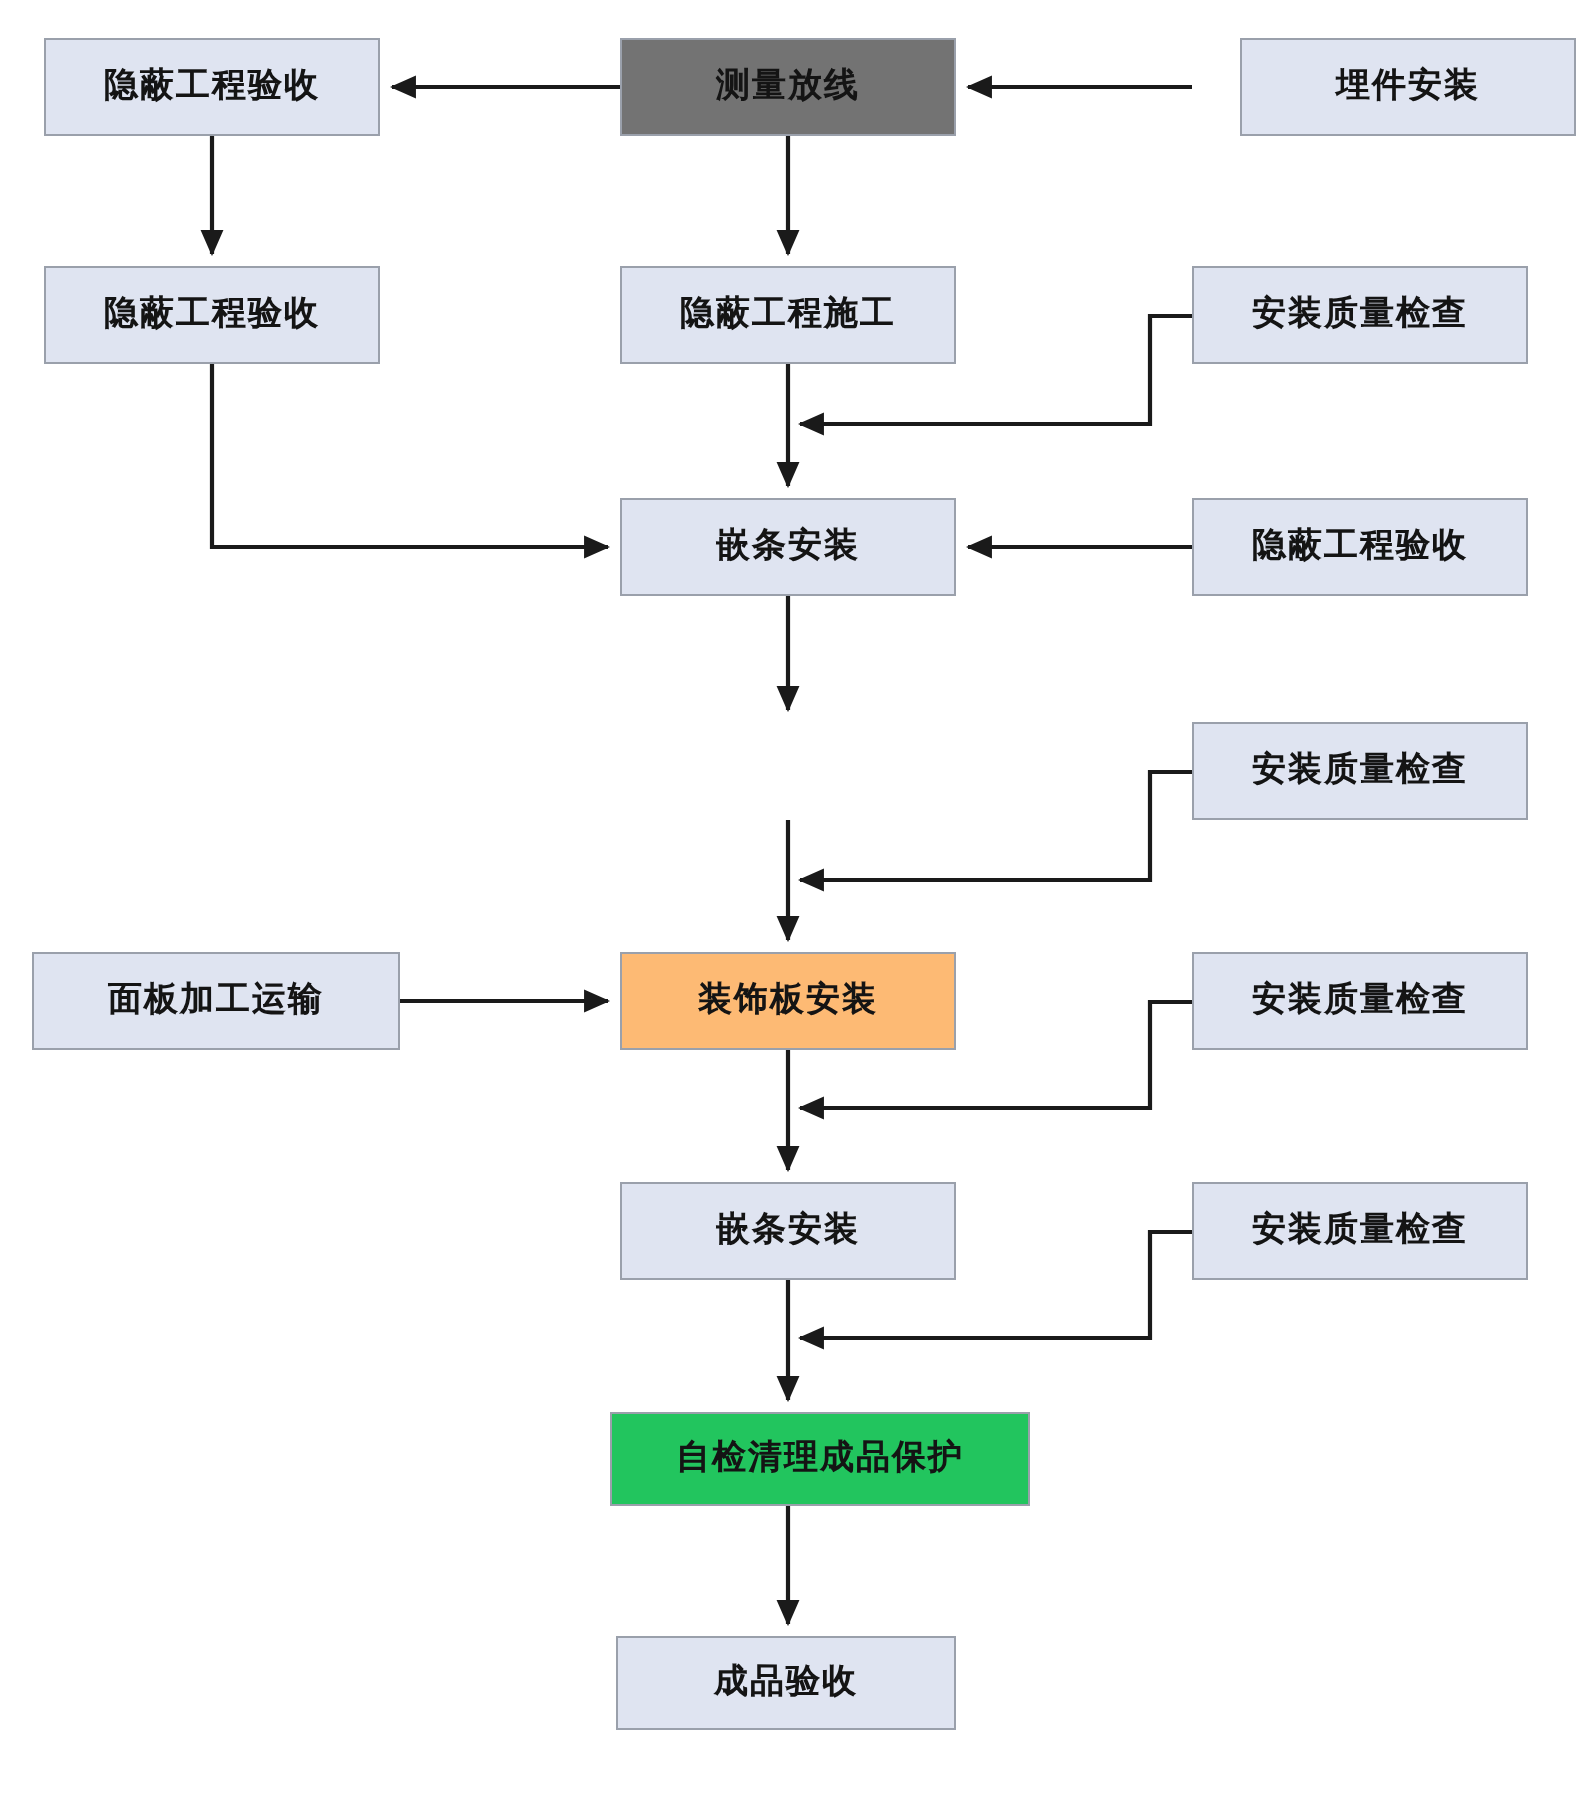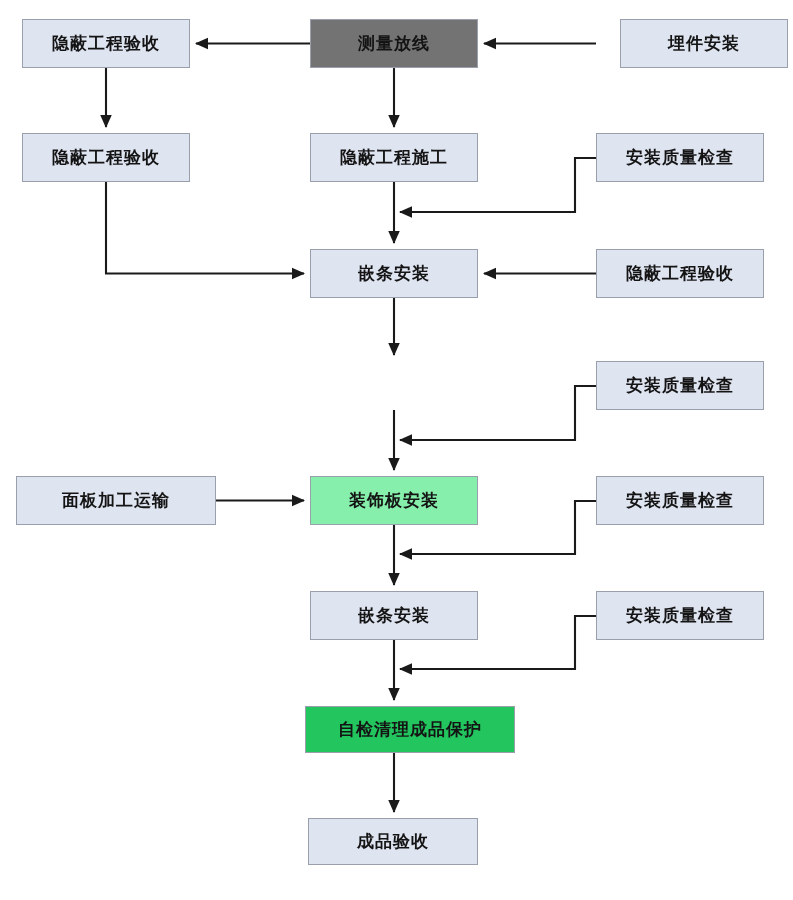--- a/index.html
+++ b/index.html
@@ -117,24 +117,24 @@
   </div>
   <div class="node" style="left: 310px; top: 249px; width: 168px; height: 49px; background: rgb(223, 228, 241); border-color: rgb(154, 160, 171); color: rgb(20, 20, 20);">
     <span class="node-label">嵌条安装</span>
   </div>
   <div class="node" style="left: 596px; top: 249px; width: 168px; height: 49px; background: rgb(223, 228, 241); border-color: rgb(154, 160, 171); color: rgb(20, 20, 20);">
     <span class="node-label">隐蔽工程验收</span>
   </div>
   <div class="node" style="left: 596px; top: 361px; width: 168px; height: 49px; background: rgb(223, 228, 241); border-color: rgb(154, 160, 171); color: rgb(20, 20, 20);">
     <span class="node-label">安装质量检查</span>
   </div>
-  <div class="node" style="left: 16px; top: 476px; width: 200px; height: 49px; background: rgb(223, 228, 241); border-color: rgb(154, 160, 171); color: rgb(20, 20, 20);">
+  <div class="node" style="left: 16px; top: 476px; width: 184px; height: 49px; background: rgb(223, 228, 241); border-color: rgb(154, 160, 171); color: rgb(20, 20, 20);">
     <span class="node-label">面板加工运输</span>
   </div>
-  <div class="node" style="left: 310px; top: 476px; width: 168px; height: 49px; background: #86efac; border-color: rgb(154, 160, 171); color: rgb(20, 20, 20);">
+  <div class="node" style="left: 310px; top: 476px; width: 168px; height: 49px; background: #fdba74; border-color: rgb(154, 160, 171); color: rgb(20, 20, 20);">
     <span class="node-label">装饰板安装</span>
   </div>
   <div class="node" style="left: 596px; top: 476px; width: 168px; height: 49px; background: rgb(223, 228, 241); border-color: rgb(154, 160, 171); color: rgb(20, 20, 20);">
     <span class="node-label">安装质量检查</span>
   </div>
   <div class="node" style="left: 310px; top: 591px; width: 168px; height: 49px; background: rgb(223, 228, 241); border-color: rgb(154, 160, 171); color: rgb(20, 20, 20);">
     <span class="node-label">嵌条安装</span>
   </div>
   <div class="node" style="left: 596px; top: 591px; width: 168px; height: 49px; background: rgb(223, 228, 241); border-color: rgb(154, 160, 171); color: rgb(20, 20, 20);">
     <span class="node-label">安装质量检查</span>

